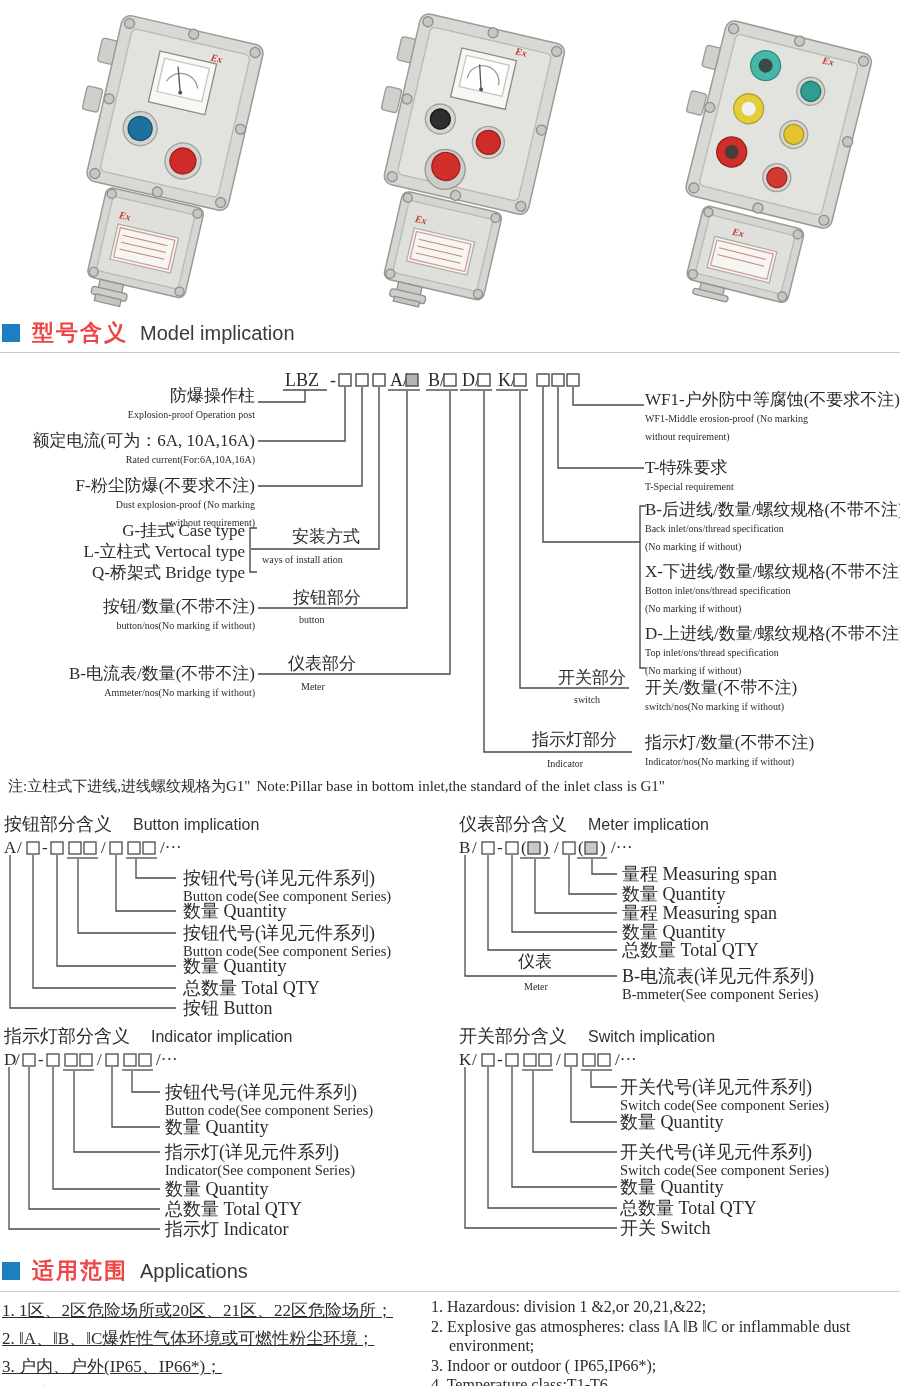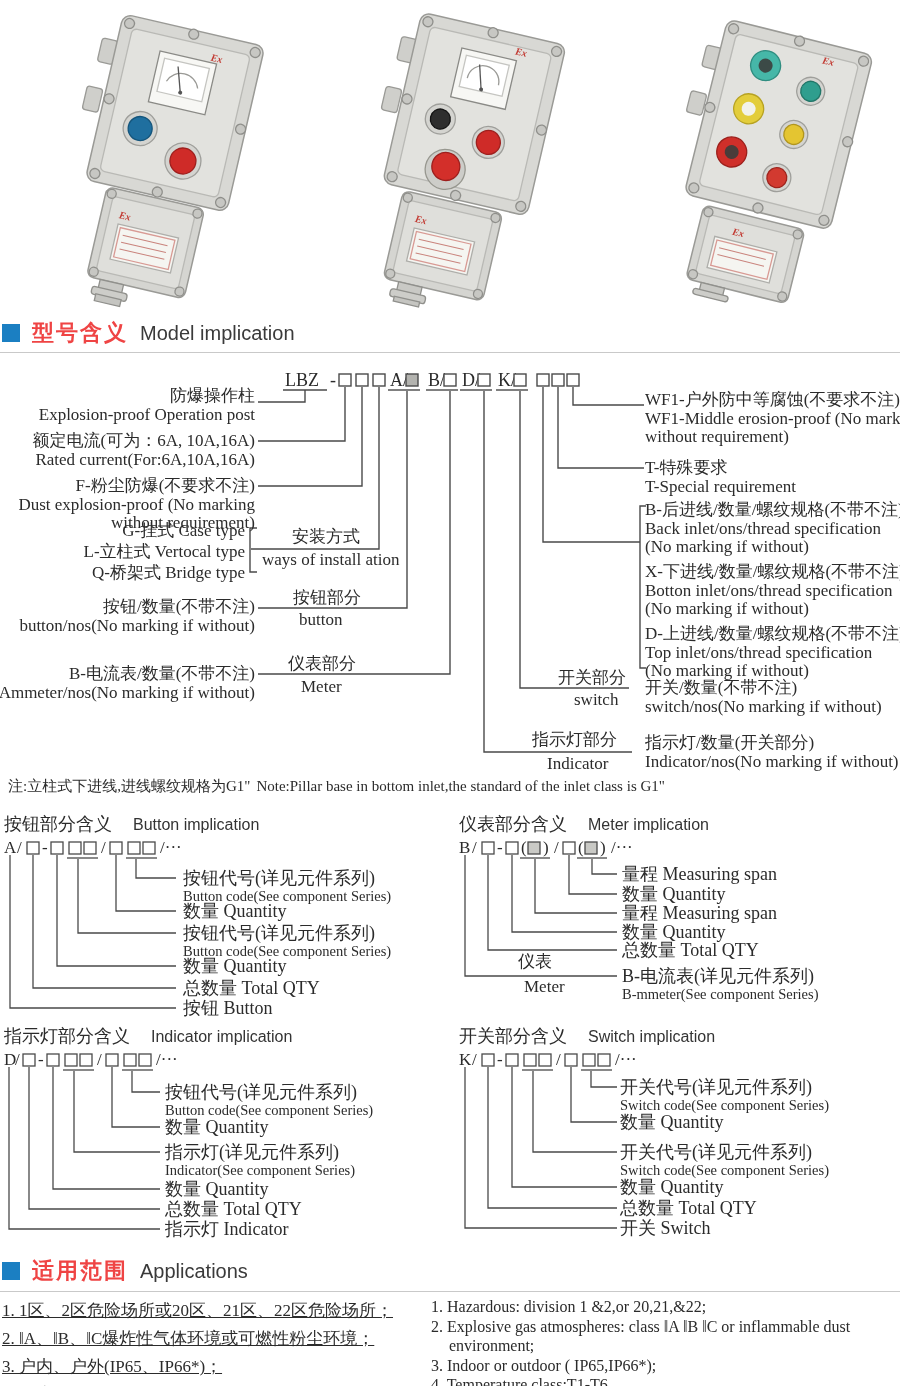--- a/index.html
+++ b/index.html
@@ -11,21 +11,21 @@
   .sec-head{position:absolute;left:0;display:flex;align-items:center;gap:12px;
             font-family:"Liberation Sans",sans-serif;}
   .bullet{width:18px;height:18px;background:#1b7fc2;display:inline-block;margin-left:2px;}
   .sec-zh{font-size:22px;font-weight:bold;color:#ef4444;letter-spacing:2px;}
   .sec-en{font-size:20px;color:#3a3a3a;}
   .divider{position:absolute;left:0;width:900px;height:1px;background:#c9c9c9;}
   
   .lbl{position:absolute;color:#2b2b2b;}
   .r{text-align:right;}
   .zh{font-size:17px;line-height:20px;white-space:nowrap;}
-  .en{font-size:17px;line-height:18px;white-space:nowrap;}
+  .en{font-size:10px;line-height:18px;white-space:nowrap;}
   .dzh{font-size:18px;line-height:20px;white-space:nowrap;}
   .den{font-size:14.5px;line-height:17px;white-space:nowrap;}
   .sub-title{position:absolute;display:flex;align-items:baseline;gap:21px;}
   .sub-title .t-zh{font-size:18px;white-space:nowrap;}
   .sub-title .t-en{font-family:"Liberation Sans",sans-serif;font-size:16px;color:#333;white-space:nowrap;}
   .note{position:absolute;font-size:15px;white-space:nowrap;color:#2b2b2b;}
   .note span{margin-right:6px;}
   
   .azh{font-size:17px;line-height:28px;white-space:nowrap;text-decoration:underline;}
   .aen{font-size:16px;line-height:19.5px;padding-left:18px;text-indent:-18px;}
@@ -339,21 +339,21 @@
     <div class="zh">开关/数量(不带不注)</div>
       <div class="en">switch/nos(No marking if without)</div>
   </div>
   <div class="lbl" style="left:558px;top:668px">
       <div class="zh">开关部分</div>
     </div>
   <div class="lbl" style="left:574px;top:691px">
       <div class="en">switch</div>
     </div>
   <div class="lbl" style="left:645px;top:733px">
-    <div class="zh">指示灯/数量(开关部分)</div>
+    <div class="zh">指示灯/数量(不带不注)</div>
       <div class="en">Indicator/nos(No marking if without)</div>
   </div>
   <div class="lbl" style="left:532px;top:730px">
       <div class="zh">指示灯部分</div>
     </div>
   <div class="lbl" style="left:547px;top:755px">
       <div class="en">Indicator</div>
     </div>
 
   <div class="note" style="left:8px;top:777px">

